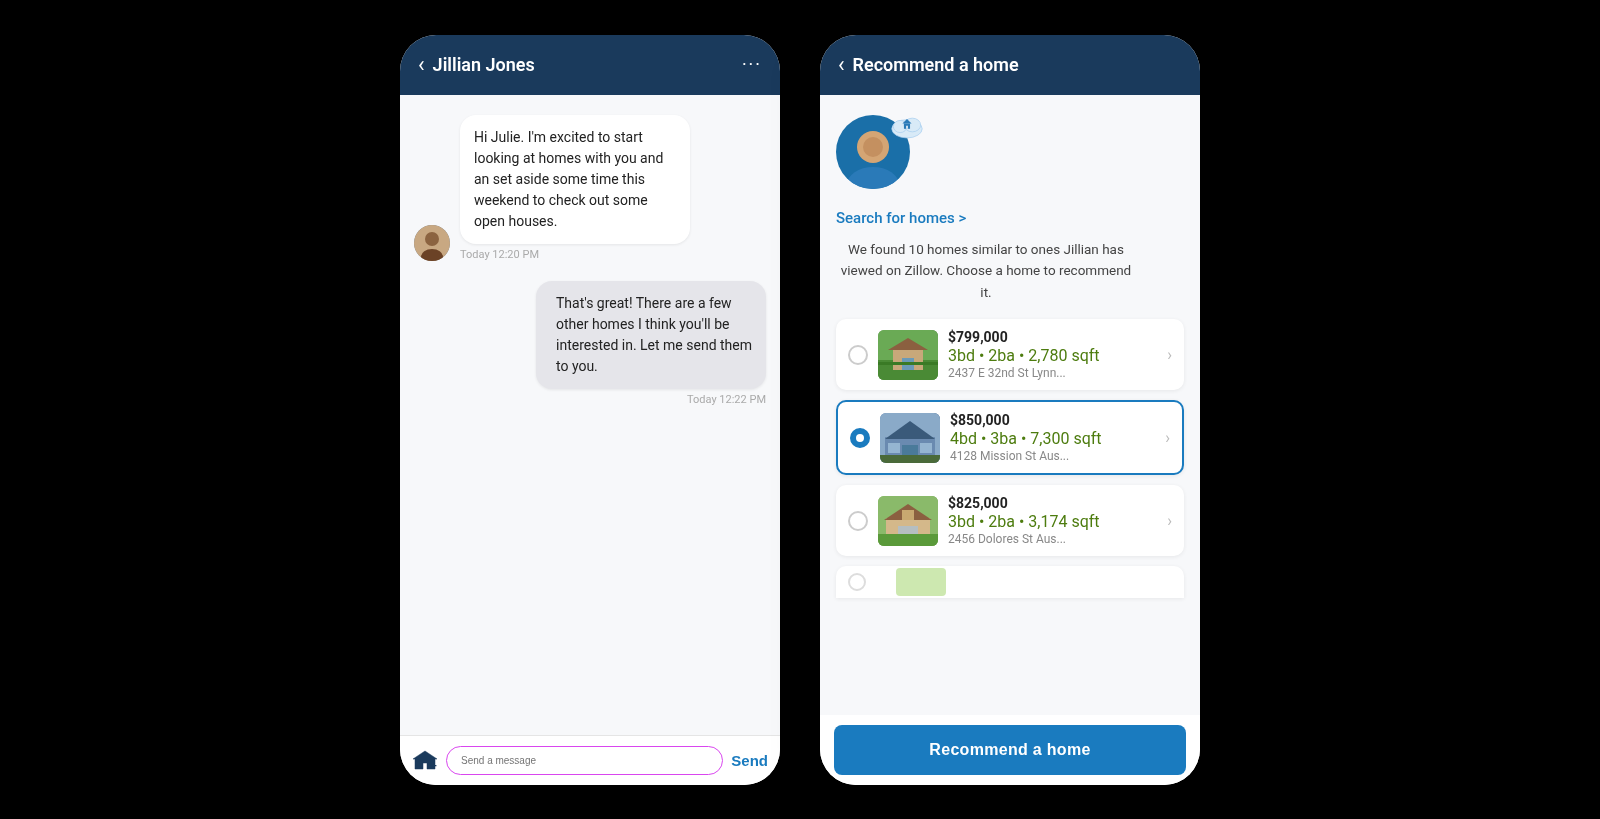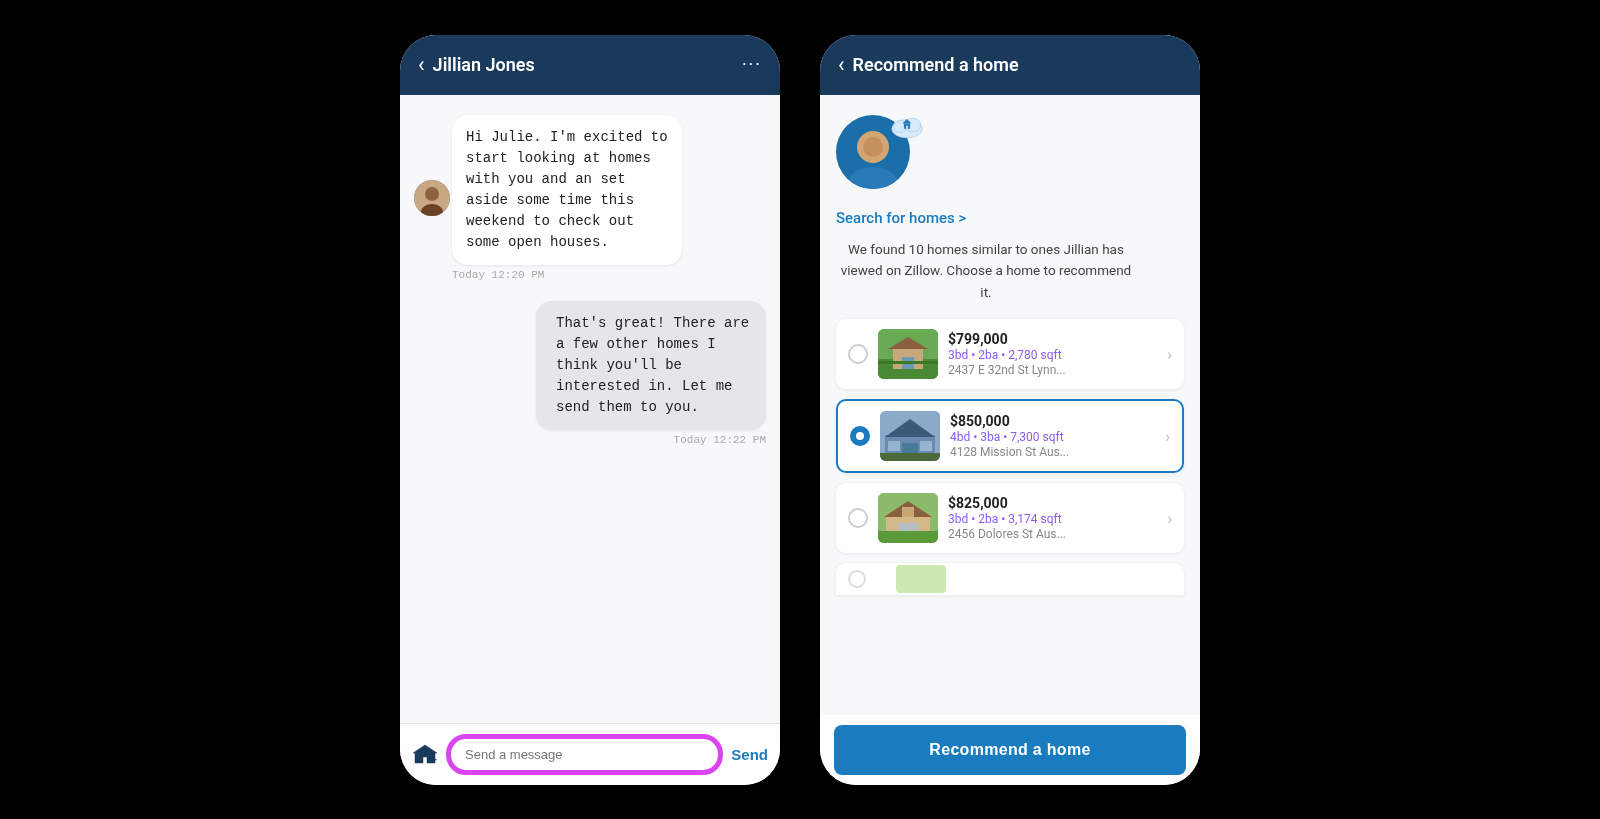--- a/index.html
+++ b/index.html
@@ -60,23 +60,22 @@
       flex: 1;
       background: #f7f8fa;
       overflow-y: auto;
       padding: 20px 14px;
       display: flex;
       flex-direction: column;
       gap: 20px;
     }
     .msg-row {
       display: flex;
-      align-items: center;
-      gap: 2px;
-      font-family: Liberation Mono, monospace;
+      align-items: flex-end;
+      gap: 10px;
     }
     .msg-row.right {
       flex-direction: row-reverse;
     }
     .avatar {
       width: 36px;
       height: 36px;
       border-radius: 50%;
       background: #888;
       flex-shrink: 0;
@@ -130,24 +129,24 @@
       border: none;
       cursor: pointer;
       display: flex;
       align-items: center;
       font-size: 20px;
       color: #1a3a5c;
       flex-shrink: 0;
     }
     .message-input {
       flex: 1;
-      border: 5px solid #d946ef;
+      border: 1px solid #d946ef;
       border-radius: 20px;
       padding: 8px 14px;
-      font-size: 13px;
+      font-size: 10px;
       color: #ef4444;
       background: #fff;
       outline: none;
     }
     .send-btn {
       background: none;
       border: none;
       color: #1a7bbf;
       font-size: 15px;
       font-weight: 600;
@@ -257,22 +256,22 @@
     .home-info {
       flex: 1;
       min-width: 0;
     }
     .home-price {
       font-size: 14px;
       font-weight: 700;
       color: #222;
     }
     .home-details {
-      font-size: 12px;
-      color: #8b5cf6;
+      font-size: 16px;
+      color: #4d7c0f;
       margin-top: 1px;
     }
     .home-address {
       font-size: 12px;
       color: #888;
       margin-top: 1px;
       white-space: nowrap;
       overflow: hidden;
       text-overflow: ellipsis;
     }

